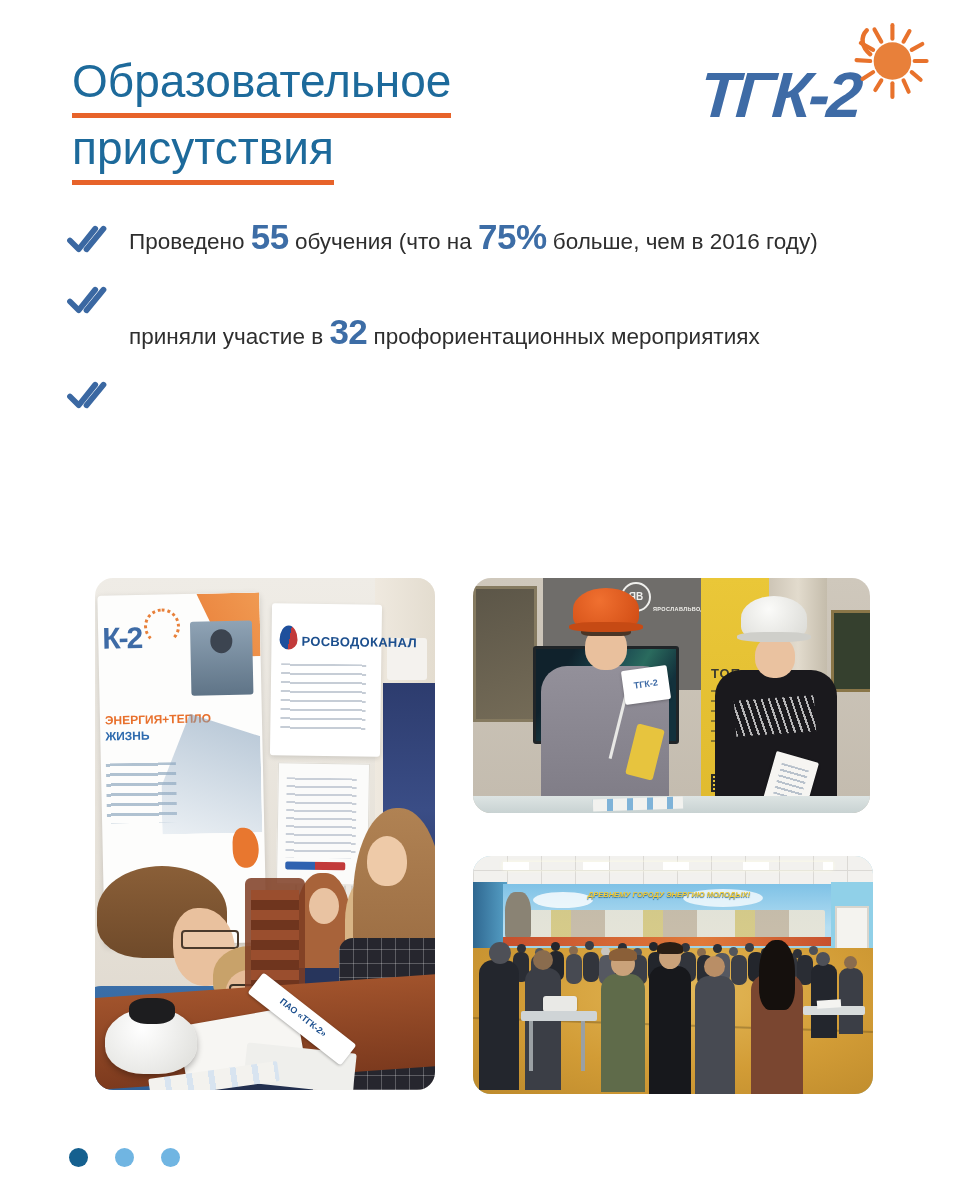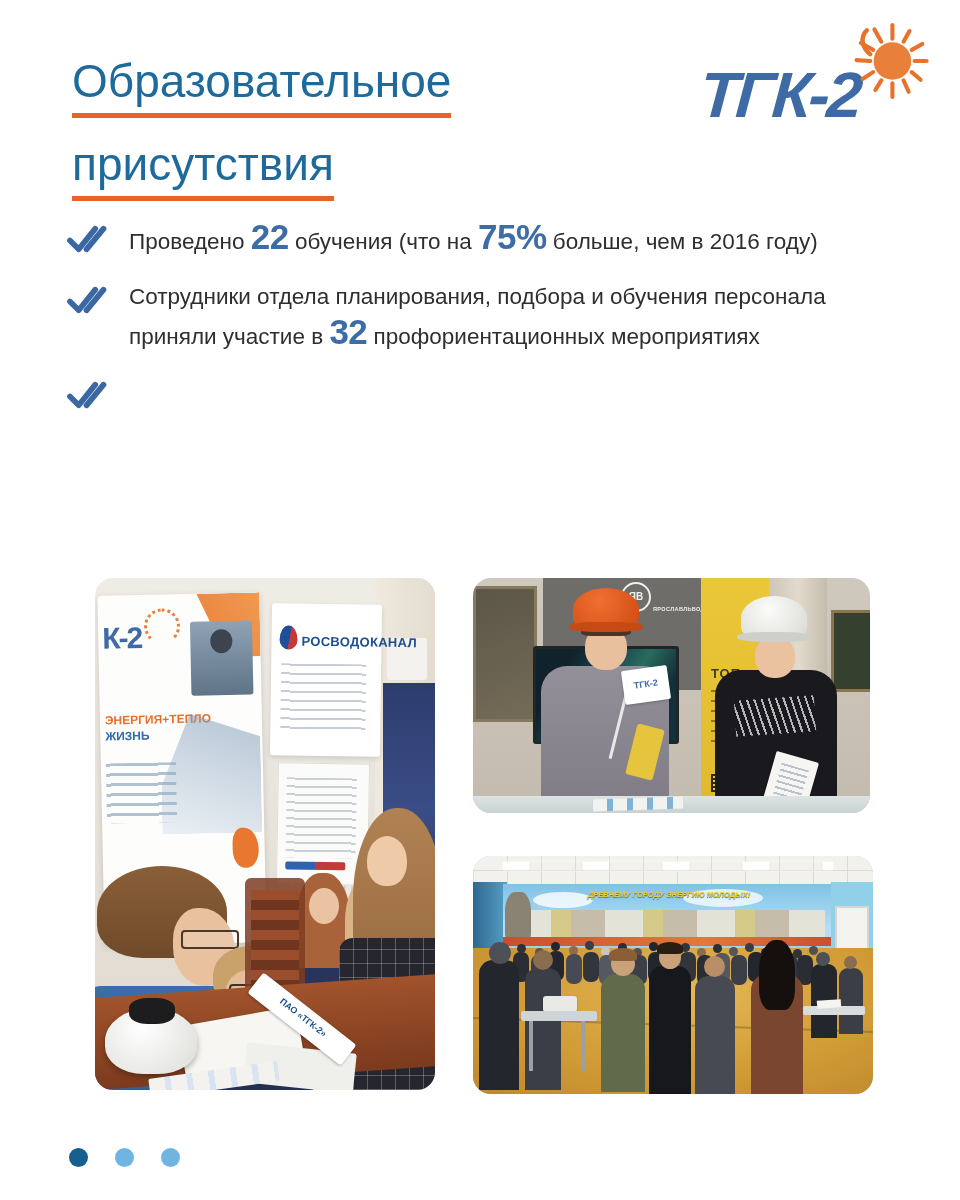--- a/index.html
+++ b/index.html
@@ -3,21 +3,21 @@
 <meta charset="utf-8">
 <style>
   html,body{margin:0;padding:0;}
   body{
     width:960px;height:1200px;position:relative;overflow:hidden;
     background:#ffffff;
     font-family:"Liberation Sans", sans-serif;
   }
   
   .title{position:absolute;left:72px;top:58px;font-size:46px;color:#1d6a9b;line-height:1;}
-  .title-line{display:inline-block;padding-bottom:9px;border-bottom:5px solid #e7632a;margin-bottom:23px;}
+  .title-line{display:inline-block;padding-bottom:9px;border-bottom:5px solid #e7632a;margin-bottom:7px;}
   .logo{position:absolute;left:700px;top:28px;width:220px;height:110px;}
   .logo-text{position:absolute;left:0;bottom:6px;font-size:64px;font-weight:700;letter-spacing:-3px;color:#3e6ba6;font-style:italic;transform:skewX(-4deg);}
   .logo-sun{position:absolute;left:148px;top:-8px;width:82px;height:82px;}
   
   .bullets{position:absolute;left:66px;top:219px;width:820px;}
   .bullet{display:flex;align-items:flex-start;margin-bottom:21px;}
   .check{flex:0 0 42px;margin-top:5px;margin-right:21px;}
   .btext{font-size:22.5px;line-height:34px;color:#2e2e2e;}
   .num{font-size:35px;font-weight:700;color:#3d6da6;line-height:1;letter-spacing:-0.5px;}
   .reglink{font-weight:700;color:#3a72b0;font-size:23px;}
@@ -73,30 +73,30 @@
     </svg>
   </div>
 
   <div class="bullets">
 
     <div class="bullet">
       <svg class="check" viewBox="0 0 40 30" width="42" height="31">
         <path d="M3.5 16 L12 24.5 L28 4.5" stroke="#3b68a2" stroke-width="5.5" fill="none" stroke-linecap="round" stroke-linejoin="round"></path>
         <path d="M19.5 24.5 L36 4.5" stroke="#3b68a2" stroke-width="5.5" fill="none" stroke-linecap="round"></path>
       </svg>
-      <div class="btext"><span>Проведено </span><span class="num">22</span><span> обучения (что на </span><span class="num">75%</span><span> больше, чем в 2016 году)</span></div>
+      <div class="btext"><span>Проведено </span><span class="num">55</span><span> обучения (что на </span><span class="num">75%</span><span> больше, чем в 2016 году)</span></div>
     </div>
 
 
     <div class="bullet">
       <svg class="check" viewBox="0 0 40 30" width="42" height="31">
         <path d="M3.5 16 L12 24.5 L28 4.5" stroke="#3b68a2" stroke-width="5.5" fill="none" stroke-linecap="round" stroke-linejoin="round"></path>
         <path d="M19.5 24.5 L36 4.5" stroke="#3b68a2" stroke-width="5.5" fill="none" stroke-linecap="round"></path>
       </svg>
-      <div class="btext"><span>Сотрудники отдела планирования, подбора и обучения персонала</span><br><span>приняли участие в </span><span class="num">32</span><span> профориентационных мероприятиях</span></div>
+      <div class="btext"><br><span>приняли участие в </span><span class="num">32</span><span> профориентационных мероприятиях</span></div>
     </div>
 
     <div class="bullet">
       <svg class="check" viewBox="0 0 40 30" width="42" height="31">
         <path d="M3.5 16 L12 24.5 L28 4.5" stroke="#3b68a2" stroke-width="5.5" fill="none" stroke-linecap="round" stroke-linejoin="round"></path>
         <path d="M19.5 24.5 L36 4.5" stroke="#3b68a2" stroke-width="5.5" fill="none" stroke-linecap="round"></path>
       </svg>
     </div>
   </div>
 

